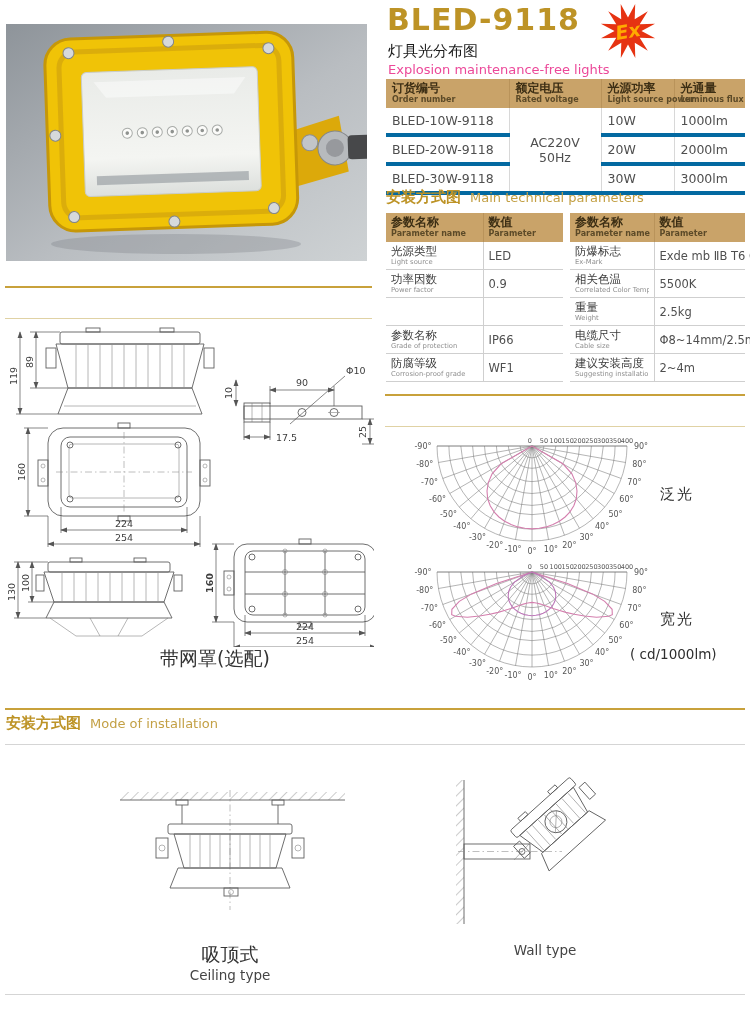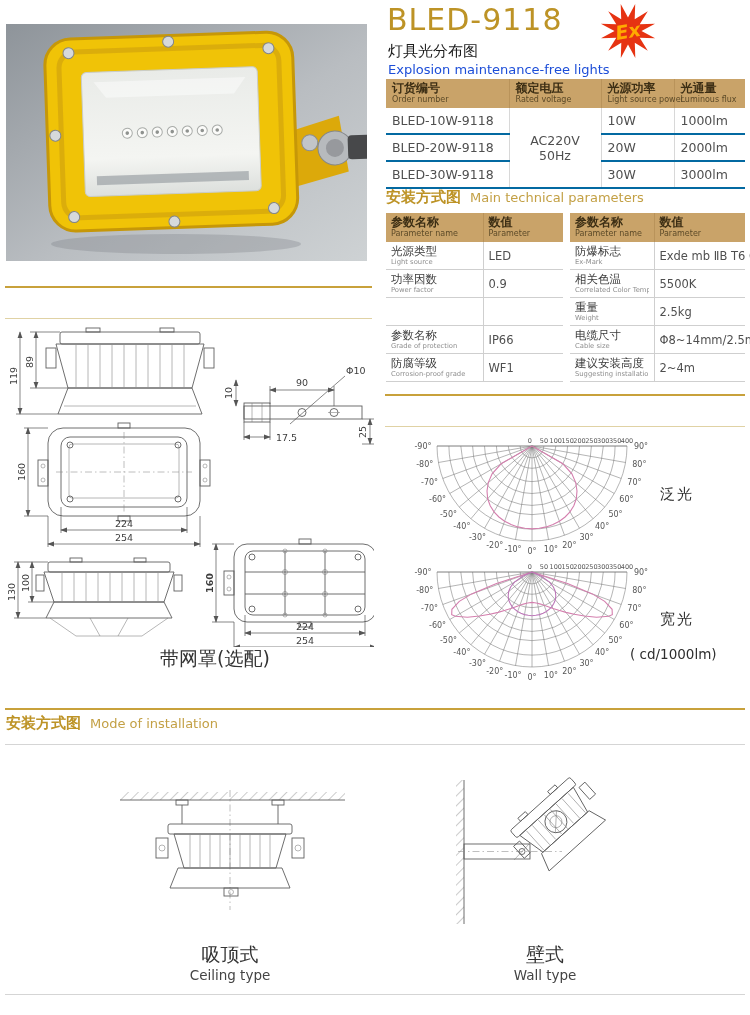--- a/index.html
+++ b/index.html
@@ -1,36 +1,36 @@
 <!DOCTYPE html>
 <html><head>
 <meta charset="utf-8">
 <style>
   html,body{margin:0;padding:0;background:#fff}
   .page{position:relative;width:750px;height:1015px;background:#ffffff;overflow:hidden;
         font-family:"DejaVu Sans","Liberation Sans",sans-serif;}
   
-  .model-title{position:absolute;left:387px;top:2px;font-size:30px;font-weight:normal;color:#bd9326;letter-spacing:1px}
+  .model-title{position:absolute;left:387px;top:2px;font-size:30px;font-weight:bold;color:#bd9326;letter-spacing:1px}
   .sub-cn{position:absolute;left:388px;top:42px;font-size:15px;color:#1c1c1c}
-  .sub-en{position:absolute;left:388px;top:62px;font-size:13px;color:#1d4ed8}
+  .sub-en{position:absolute;left:388px;top:62px;font-size:13px;color:#ec4899}
   #ex-svg{position:absolute;left:597px;top:2px;width:62px;height:58px}
   
   .rule-gold{position:absolute;height:2px;background:#c8a13b}
   .rule-pale{position:absolute;height:1px;background:#e0d2a4}
   .rule-gray{position:absolute;height:1px;background:#d5d5d5}
   .sec-title{position:absolute;display:flex;align-items:baseline;gap:9px;white-space:nowrap}
   .sec-title .cn{font-size:15px;font-weight:bold;color:#bd9326}
   .sec-title .en{font-size:13px;color:#c3a045}
   
   .spec-table{border-collapse:collapse;position:absolute;left:386px;top:79px;table-layout:fixed;width:359px}
   .spec-table th{background:#c9a369;padding:2px 6px 3px;text-align:left;border-right:1px solid #b9935a;vertical-align:top}
   .spec-table th:last-child{border-right:none}
   .hcn{font-size:12px;font-weight:bold;color:#3c2e14;display:block;line-height:1.2}
-  .hen{font-size:8px;color:#5c4a28;display:block;font-weight:normal;white-space:nowrap;line-height:1.25}
-  .spec-table td{font-size:12.5px;color:#4f4f4f;padding:4px 6px;border-bottom:2px solid #0369a1;border-right:1px solid #d8d8d8;height:17px;vertical-align:middle}
+  .hen{font-size:8px;color:#5c4a28;display:block;font-weight:bold;white-space:nowrap;line-height:1.25}
+  .spec-table td{font-size:12.5px;color:#4f4f4f;padding:4px 6px;border-bottom:4px solid #0369a1;border-right:1px solid #d8d8d8;height:17px;vertical-align:middle}
   .spec-table td:last-child{border-right:none}
   .spec-table td.volt{text-align:center}
   
   .ptable{border-collapse:collapse;position:absolute;top:213px;table-layout:fixed}
   .ptable th{background:#c9a369;padding:2px 5px 3px;text-align:left;vertical-align:top;border-right:1px solid #b9935a}
   .ptable th:last-child{border-right:none}
   .ptable td{border-bottom:1px solid #cfcfcf;border-right:1px solid #cfcfcf;padding:2px 5px;vertical-align:middle;height:23px}
   .ptable td:last-child{border-right:none;font-size:11.5px;color:#4f4f4f;white-space:nowrap}
   .pcn{display:block;font-size:11.5px;color:#3c3c3c;line-height:1.15}
   .pen{display:block;font-size:6.8px;color:#8e8e8e;line-height:1.3;white-space:nowrap;overflow:hidden}
@@ -615,18 +615,17 @@
         <line class="fl" x1="-8" y1="-22" x2="8" y2="-38"></line>
       </g>
     </g>
   </svg>
 
   <div class="cap" style="left:130px;top:942px;width:200px">
     <span class="cn">吸顶式</span>
     <span class="en">Ceiling type</span>
   </div>
   <div class="cap" style="left:445px;top:942px;width:200px">
-    <span class="cn">壁式</span>
     <span class="en">Wall type</span>
   </div>
 
   <div class="rule-gray" style="left:5px;top:994px;width:740px"></div>
 </div>
 
 </body></html>

